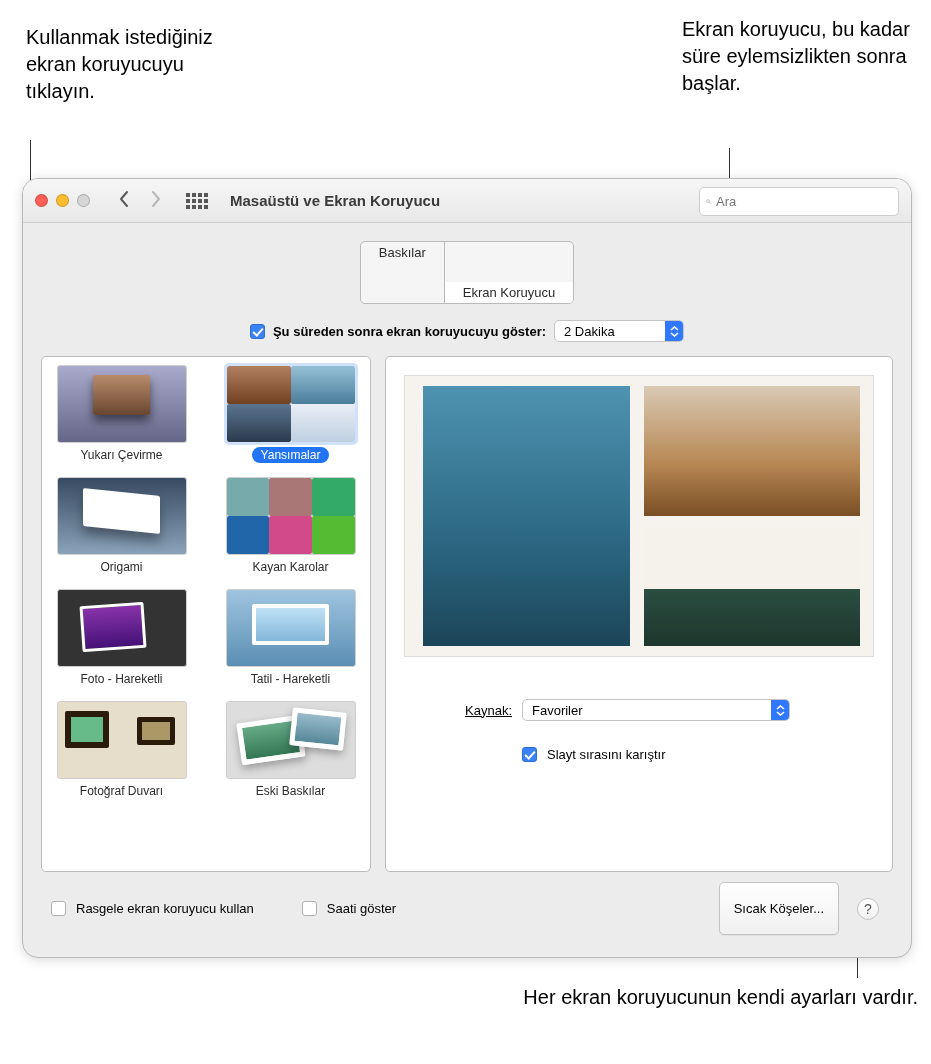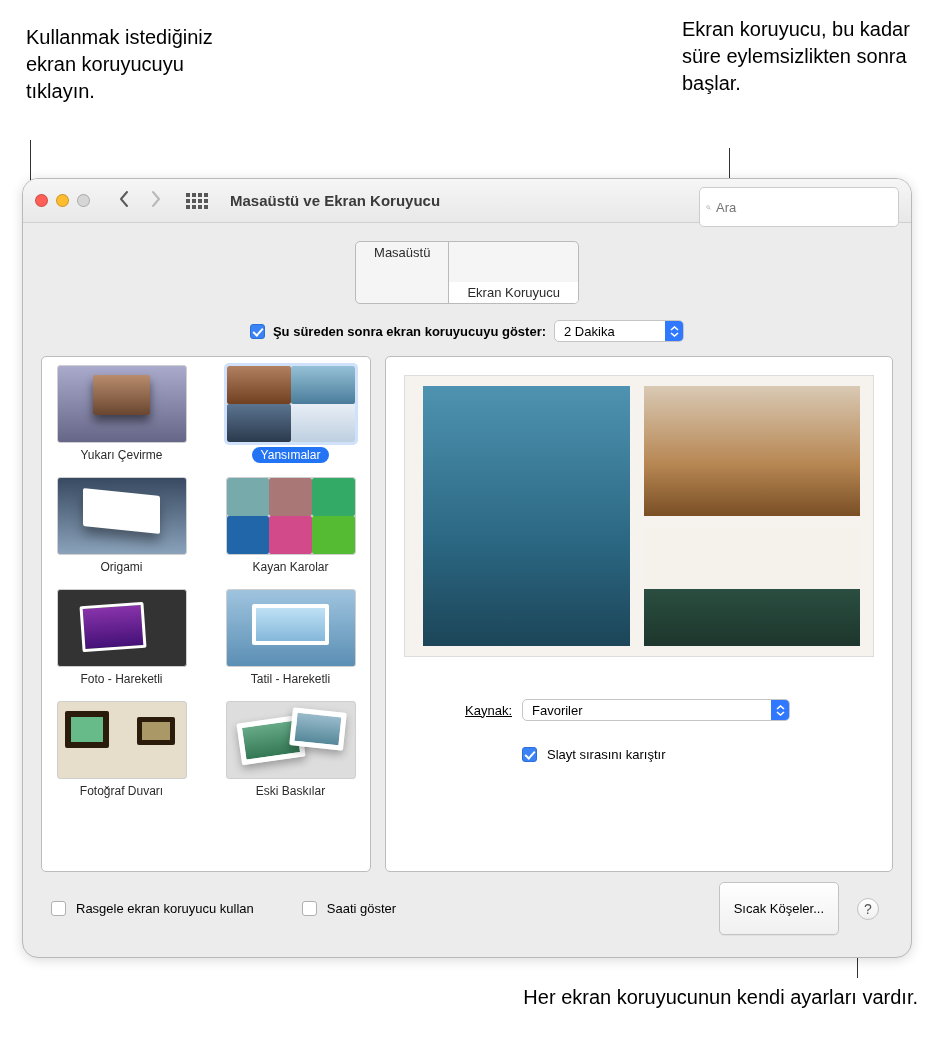--- a/index.html
+++ b/index.html
@@ -94,21 +94,21 @@
     margin-left: 22px;
     font-size: 15px;
     font-weight: 600;
     color: #3b3b3b;
   }
   .searchbox {
     position: absolute;
     right: 12px;
     top: 8px;
     width: 200px;
-    height: 40px;
+    height: 29px;
     background:#fff;
     border:1px solid #ccc;
     border-radius:5px;
     display:flex;
     align-items:center;
     padding:0 6px;
     gap:5px;
     color:#8a8a8a;
   }
   .searchbox svg { width:13px; height:13px; }
@@ -380,21 +380,21 @@
       <svg viewBox="0 0 16 16">
           <circle cx="6.5" cy="6.5" r="4.5" fill="none" stroke="#8a8a8a" stroke-width="1.4"></circle>
           <line x1="10.2" y1="10.2" x2="14" y2="14" stroke="#8a8a8a" stroke-width="1.6" stroke-linecap="round"></line>
         </svg>
       <input type="text" placeholder="Ara" style="">
     </div>
   </div>
 
   <div class="content">
     <div class="seg">
-      <div class="seg-item">Masaüstü</div>
+      <div class="seg-item">Baskılar</div>
       <div class="seg-item active">Ekran Koruyucu</div>
     </div>
 
     <div class="row-delay">
       <span class="mac-checkbox"></span>
       <span class="label-inline">Şu süreden sonra ekran koruyucuyu göster:</span>
       <span class="mac-select" style="min-width:130px;">
         <span>2 Dakika</span>
         <span class="sel-arrow">
           <svg viewBox="0 0 9 5">

